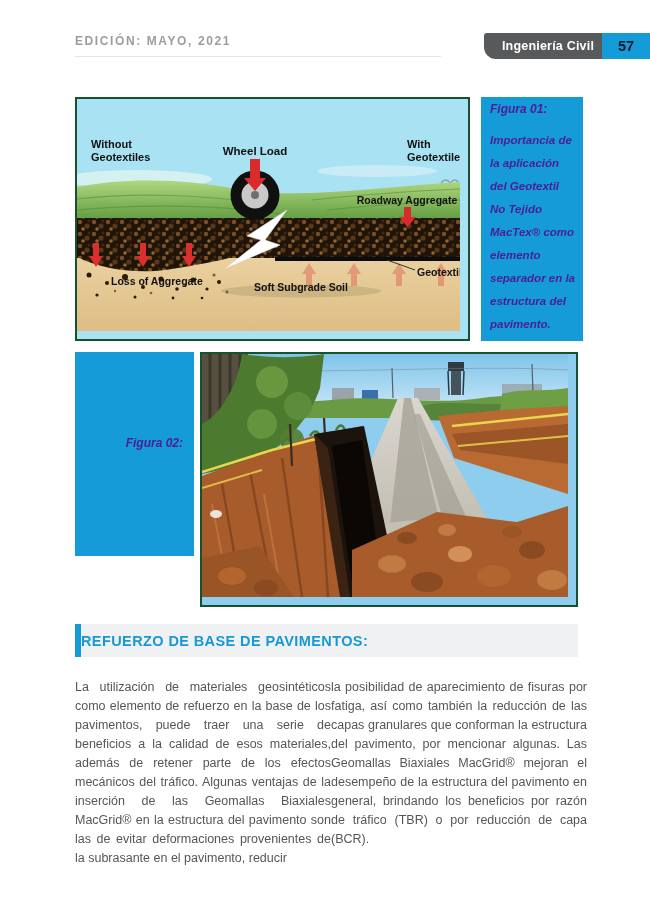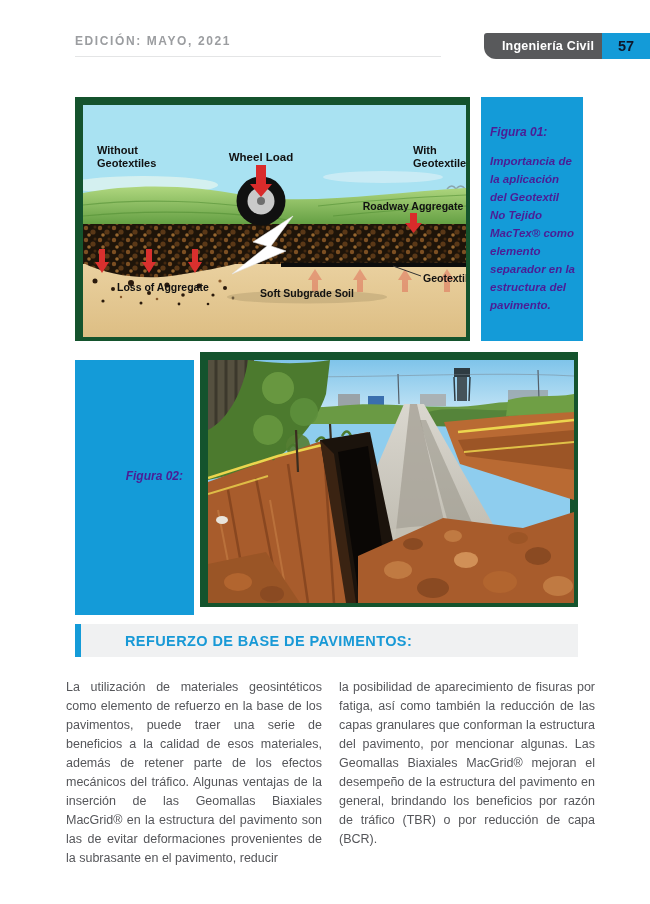--- a/index.html
+++ b/index.html
@@ -21,47 +21,45 @@
     background:#58595b; color:#fff; font-weight:bold; font-size:12.5px;
     display:flex; align-items:center; justify-content:center;
     border-radius:3px 0 0 12px; letter-spacing:.2px;
   }
   .pagenum {
     position:absolute; left:602px; top:33px; width:48px; height:26px;
     background:#149bd8; color:#0f172a; font-weight:bold; font-size:14.5px;
     display:flex; align-items:center; justify-content:center;
   }
   
-  .fig-frame { position:absolute; border:8px solid #14532d; background:#a9e2f2; }
+  .fig-frame { position:absolute; border:2px solid #14532d; background:#a9e2f2; }
   .fig1-frame { left:75px; top:97px;  width:395px; height:244px; }
   .fig2-frame { left:200px; top:352px; width:378px; height:255px; background:#8ecdee; }
   .caption {
     position:absolute; background:#149bd8; color:#4c1d95;
     font-style:italic; font-weight:bold; display:flex; flex-direction:column;
     justify-content:center;
   }
   .cap1 { left:481px; top:97px; width:102px; height:244px; padding:8px 8px 8px 9px; }
-  .cap2 { left:75px; top:360px; width:119px; height:255px; padding:10px 11px 20px 8px; text-align:right; }
+  .cap2 { left:75px; top:352px; width:119px; height:204px; padding:10px 11px 20px 8px; text-align:right; }
   .cap-title { font-size:12px; margin-bottom:13px; }
-  .cap-body  { font-size:11.5px; line-height:18px; }
+  .cap-body  { font-size:11.5px; line-height:23px; }
   
   .heading-strip {
     position:absolute; left:75px; top:624px; width:503px; height:33px;
     background:#f0f1f2; display:flex; align-items:center;
   }
   .heading-bar { width:6px; height:33px; background:#149bd8; flex:0 0 auto; }
   .heading-text {
     color:#1899d6; font-weight:bold; font-size:14.5px; letter-spacing:.4px;
-    padding-left:18px;
-    margin-left:26px;
   }
   
   .body-cols {
-    position:absolute; left:66px; top:678px; width:529px;
-    display:flex; gap:17px;
+    position:absolute; left:75px; top:678px; width:529px;
+    display:flex; 
   }
   .col {
     width:256px; font-size:12.5px; line-height:19px; text-align:justify;
     color:#55565a;
   }
   svg text { font-family:"Liberation Sans", sans-serif; }
 </style>
 </head>
 <body>
 

